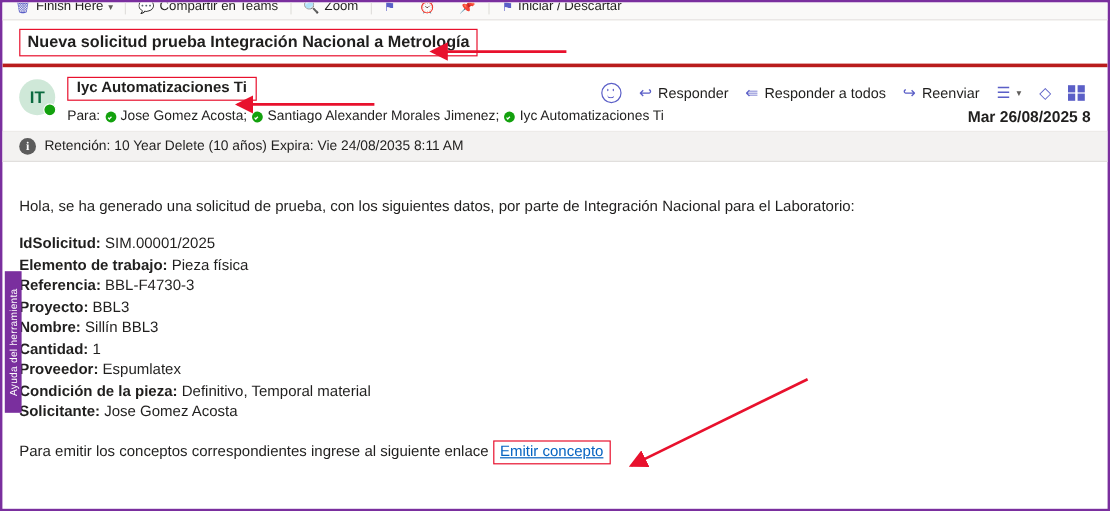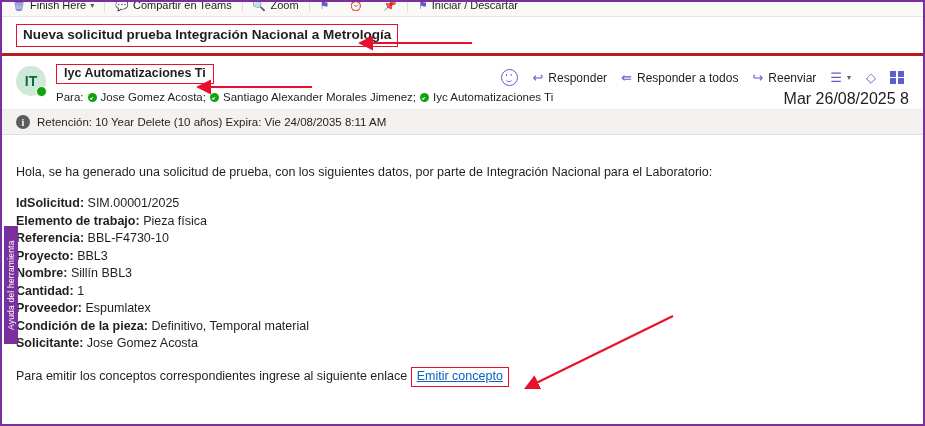--- a/index.html
+++ b/index.html
@@ -210,23 +210,24 @@
   }
   .emoji-ico::after {
     content: "";
     position: absolute;
     left: 3.6px; top: 7.6px;
     width: 6px; height: 3px;
     border-bottom: 1.3px solid #5b5fc7;
     border-radius: 0 0 6px 6px;
   }
   .date-txt {
-    font-size: 16px;
+    font-size: 13px;
     color: #201f1e;
     margin-left: 16px;
+    font-weight: bold;
   }
   .grid-ico {
     display: inline-grid;
     grid-template-columns: 6px 6px;
     grid-template-rows: 6px 6px;
     gap: 1.5px;
   }
   .grid-ico i {
     background: #5b5fc7;
     display: block;
@@ -412,21 +413,21 @@
   <div class="retention">
     <span class="info-ico">i</span>
     <span>Retención: 10 Year Delete (10 años) Expira: Vie 24/08/2035 8:11 AM</span>
   </div>
 
   <div class="body">
     <p>Hola, se ha generado una solicitud de prueba, con los siguientes datos, por parte de Integración Nacional para el Laboratorio:</p>
     <div class="fields">
       <div><b>IdSolicitud:</b> <span>SIM.00001/2025</span></div>
       <div><b>Elemento de trabajo:</b> <span>Pieza física</span></div>
-      <div><b>Referencia:</b> <span>BBL-F4730-10</span></div>
+      <div><b>Referencia:</b> <span>BBL-F4730-3</span></div>
       <div><b>Proyecto:</b> <span>BBL3</span></div>
       <div><b>Nombre:</b> <span>Sillín BBL3</span></div>
       <div><b>Cantidad:</b> <span>1</span></div>
       <div><b>Proveedor:</b> <span>Espumlatex</span></div>
       <div><b>Condición de la pieza:</b> <span>Definitivo, Temporal material</span></div>
       <div><b>Solicitante:</b> <span>Jose Gomez Acosta</span></div>
     </div>
     <p>
       <span>Para emitir los conceptos correspondientes ingrese al siguiente enlace</span>
       <span class="link-box"><a class="link" href="#">Emitir concepto</a></span>

